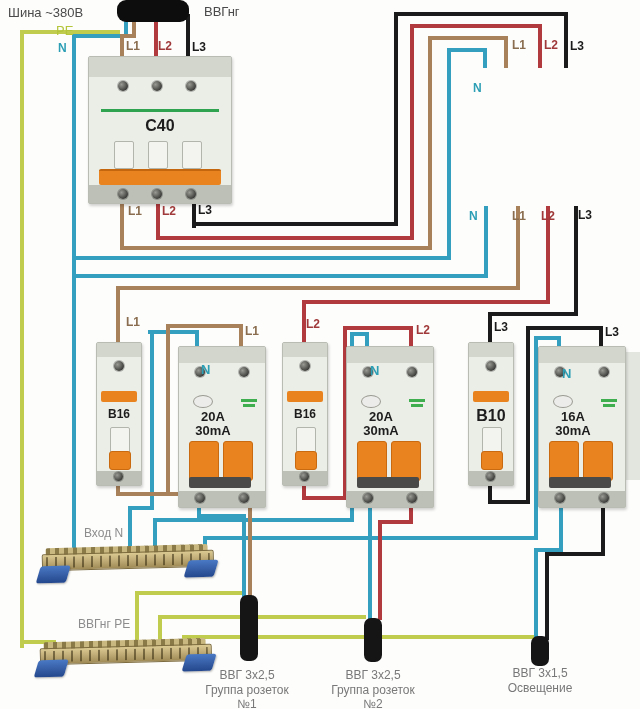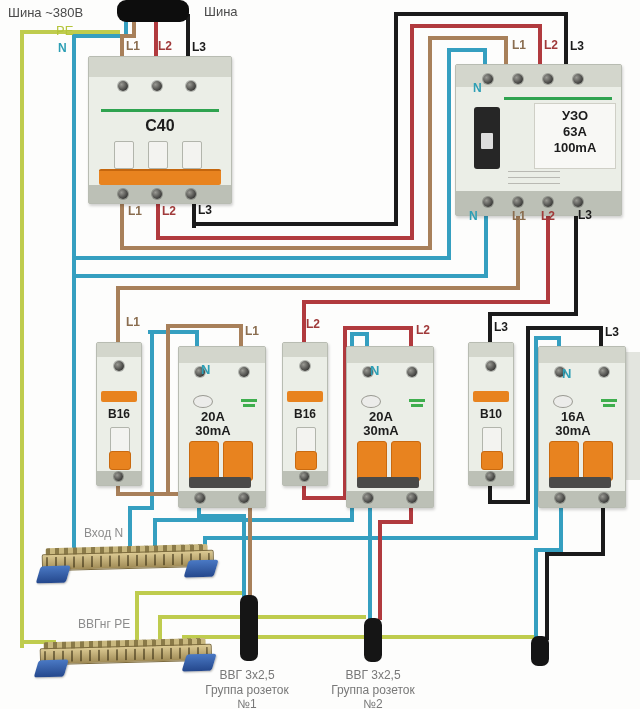--- a/index.html
+++ b/index.html
@@ -152,41 +152,20 @@
     <div class="toggle" style="left:25px;top:84px;width:18px;height:26px;"></div>
     <div class="toggle" style="left:59px;top:84px;width:18px;height:26px;"></div>
     <div class="toggle" style="left:93px;top:84px;width:18px;height:26px;"></div>
     <div class="obar" style="left:10px;top:112px;width:122px;height:14px;"></div>
     <div class="cap capb" style="top:128px;height:18px;"></div>
     <div class="screw" style="left:29px;top:132px;"></div>
     <div class="screw" style="left:63px;top:132px;"></div>
     <div class="screw" style="left:97px;top:132px;"></div>
   </div>
 
-  <div class="dev" style="left:455px;top:64px;width:165px;height:150px;">
-    <div class="cap" style="top:0;height:22px;"></div>
-    <div class="screw" style="left:27px;top:9px;"></div>
-    <div class="screw" style="left:57px;top:9px;"></div>
-    <div class="screw" style="left:87px;top:9px;"></div>
-    <div class="screw" style="left:117px;top:9px;"></div>
-    <div class="gstripe" style="left:48px;top:32px;width:108px;height:3px;"></div>
-    <div class="blacktoggle" style="left:18px;top:42px;width:26px;height:62px;"></div>
-    <div class="tslot" style="left:25px;top:68px;width:12px;height:16px;"></div>
-    <div class="panel" style="left:78px;top:38px;width:80px;height:60px;">
-      <div>УЗО</div>
-      <div>63А</div>
-      <div>100mA</div>
-    </div>
-    <div class="marks" style="left:52px;top:106px;width:52px;height:18px;"></div>
-    <div class="cap capb" style="top:126px;height:24px;"></div>
-    <div class="screw" style="left:27px;top:132px;"></div>
-    <div class="screw" style="left:57px;top:132px;"></div>
-    <div class="screw" style="left:87px;top:132px;"></div>
-    <div class="screw" style="left:117px;top:132px;"></div>
-  </div>
 
   <div class="dev" style="left:96px;top:342px;width:44px;height:142px;">
     <div class="cap" style="top:0;height:14px;"></div>
     <div class="screw" style="left:17px;top:18px;"></div>
     <div class="obar" style="left:4px;top:48px;width:36px;height:11px;border-top:none;"></div>
     <div class="rating" style="top:64px;font-size:12px;">B16</div>
     <div class="toggle" style="left:13px;top:84px;width:18px;height:26px;"></div>
     <div class="otg" style="left:12px;top:108px;width:20px;height:17px;"></div>
     <div class="cap capb" style="top:128px;height:14px;"></div>
     <div class="screw" style="left:17px;top:129px;width:9px;height:9px;"></div>
@@ -234,21 +213,21 @@
     <div class="darkbase" style="left:10px;top:130px;width:62px;height:11px;"></div>
     <div class="cap capb" style="top:144px;height:16px;"></div>
     <div class="screw" style="left:16px;top:146px;"></div>
     <div class="screw" style="left:60px;top:146px;"></div>
   </div>
 
   <div class="dev" style="left:468px;top:342px;width:44px;height:142px;">
     <div class="cap" style="top:0;height:14px;"></div>
     <div class="screw" style="left:17px;top:18px;"></div>
     <div class="obar" style="left:4px;top:48px;width:36px;height:11px;border-top:none;"></div>
-    <div class="rating" style="top:64px;font-size:12px;">B10</div>
+    <div class="rating" style="top:64px;font-size:16px;">B10</div>
     <div class="toggle" style="left:13px;top:84px;width:18px;height:26px;"></div>
     <div class="otg" style="left:12px;top:108px;width:20px;height:17px;"></div>
     <div class="cap capb" style="top:128px;height:14px;"></div>
     <div class="screw" style="left:17px;top:129px;width:9px;height:9px;"></div>
   </div>
 
   <div class="dev" style="left:538px;top:346px;width:86px;height:160px;">
     <div class="cap" style="top:0;height:16px;"></div>
     <div class="screw" style="left:16px;top:20px;"></div>
     <div class="screw" style="left:60px;top:20px;"></div>
@@ -286,24 +265,29 @@
   <div class="outlbl" style="left:187px;top:668px;width:120px;">
     <div>ВВГ 3х2,5</div>
     <div>Группа розеток</div>
     <div>№1</div>
   </div>
   <div class="outlbl" style="left:313px;top:668px;width:120px;">
     <div>ВВГ 3х2,5</div>
     <div>Группа розеток</div>
     <div>№2</div>
   </div>
+  <div class="outlbl" style="left:480px;top:666px;width:120px;">
+    <div>ВВГ 3х1,5</div>
+    <div>Освещение</div>
+    <div></div>
+  </div>
 
   <div id="label-layer">
       <span class="flabel" style="left: 8px; top: 6px; color: rgb(74, 74, 74); font-size: 13px; font-weight: normal;">Шина ~380В</span>
-      <span class="flabel" style="left: 204px; top: 5px; color: rgb(74, 74, 74); font-size: 13px; font-weight: normal;">Шина</span>
+      <span class="flabel" style="left: 204px; top: 5px; color: rgb(74, 74, 74); font-size: 13px; font-weight: normal;">ВВГнг</span>
       <span class="flabel" style="left: 56px; top: 24px; color: rgb(181, 197, 58); font-size: 13px; font-weight: normal;">PE</span>
       <span class="flabel" style="left: 58px; top: 42px; color: rgb(45, 159, 181); font-size: 12px; font-weight: bold;">N</span>
       <span class="flabel" style="left: 126px; top: 40px; color: rgb(138, 109, 79); font-size: 12px; font-weight: bold;">L1</span>
       <span class="flabel" style="left: 158px; top: 40px; color: rgb(160, 58, 58); font-size: 12px; font-weight: bold;">L2</span>
       <span class="flabel" style="left: 192px; top: 41px; color: rgb(27, 27, 27); font-size: 12px; font-weight: bold;">L3</span>
       <span class="flabel" style="left: 128px; top: 205px; color: rgb(138, 109, 79); font-size: 12px; font-weight: bold;">L1</span>
       <span class="flabel" style="left: 162px; top: 205px; color: rgb(160, 58, 58); font-size: 12px; font-weight: bold;">L2</span>
       <span class="flabel" style="left: 198px; top: 204px; color: rgb(27, 27, 27); font-size: 12px; font-weight: bold;">L3</span>
       <span class="flabel" style="left: 512px; top: 39px; color: rgb(138, 109, 79); font-size: 12px; font-weight: bold;">L1</span>
       <span class="flabel" style="left: 544px; top: 39px; color: rgb(160, 58, 58); font-size: 12px; font-weight: bold;">L2</span>

